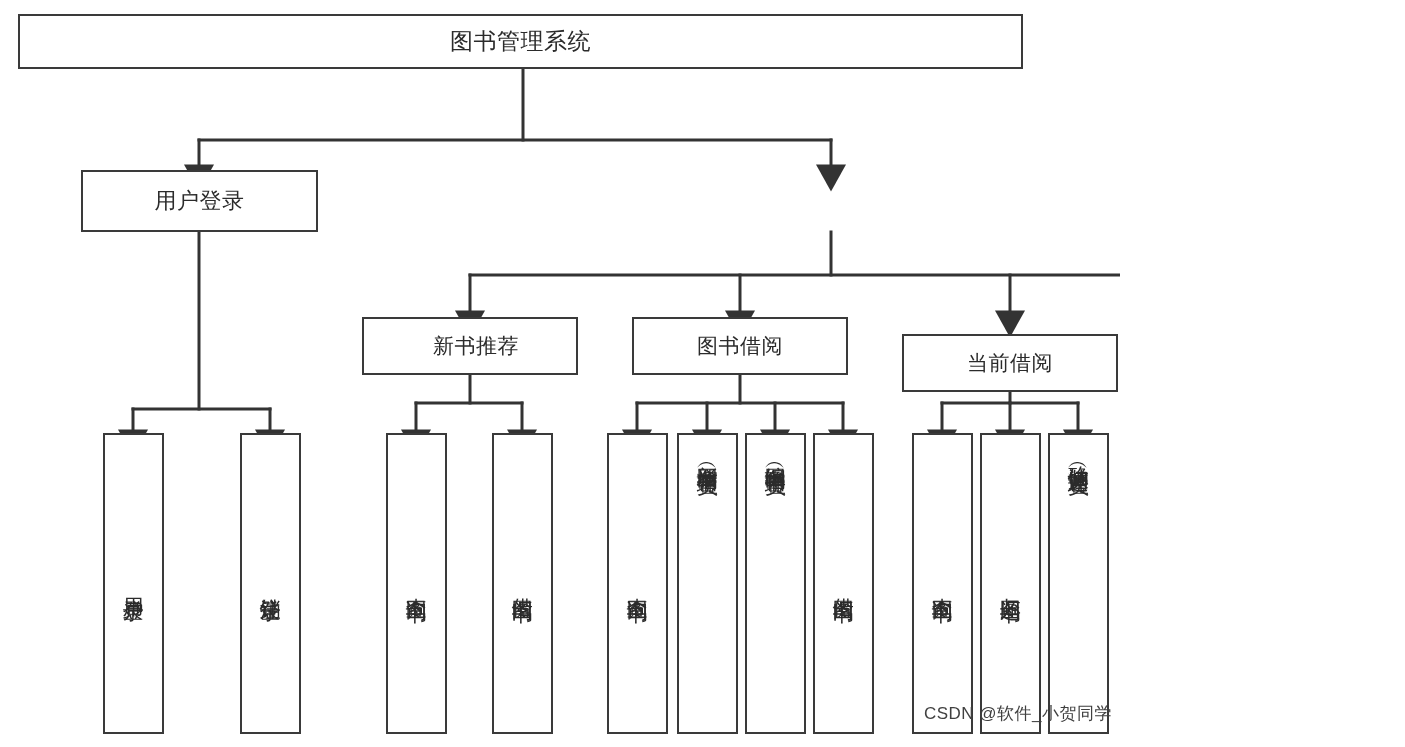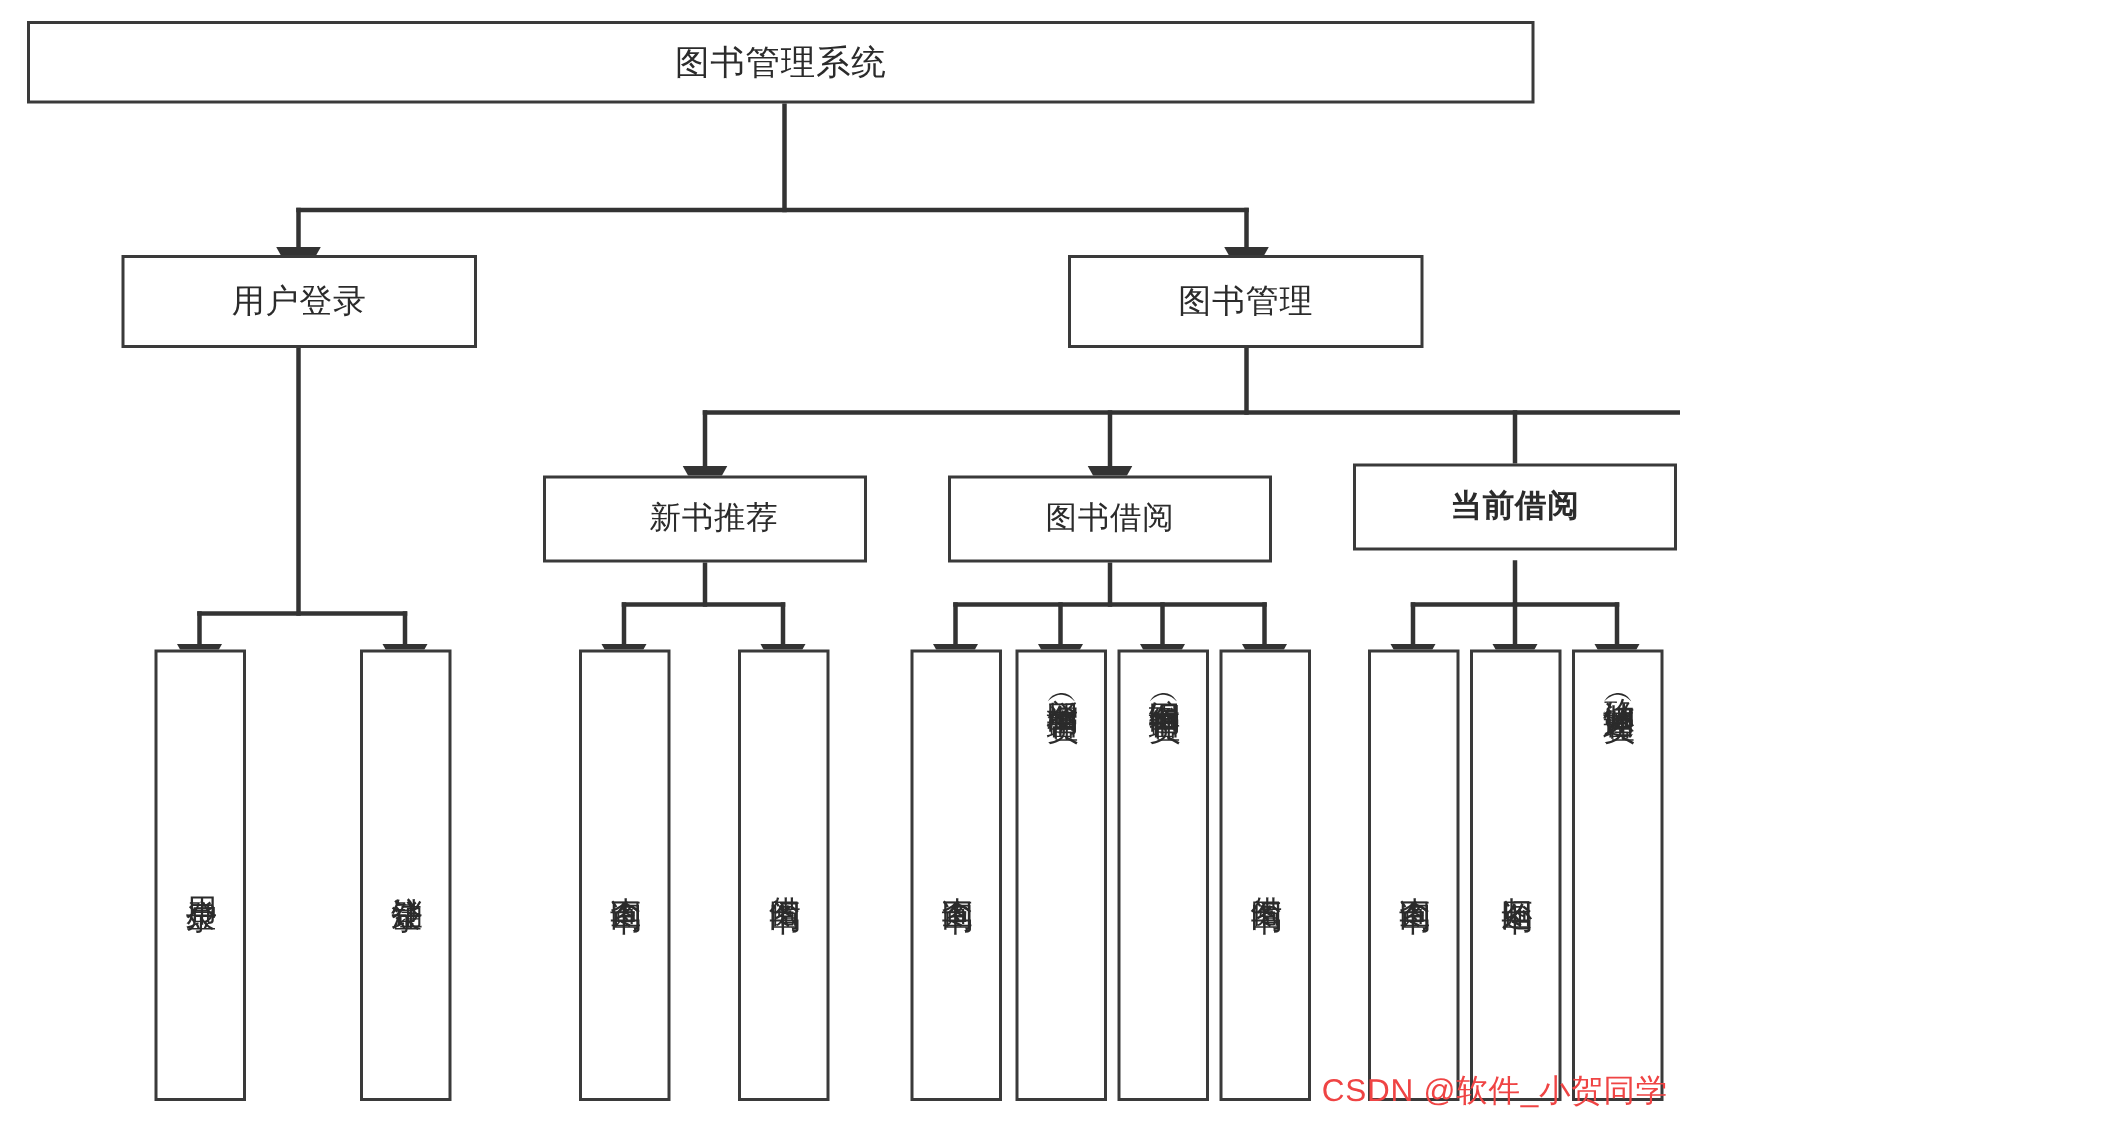--- a/index.html
+++ b/index.html
@@ -56,23 +56,23 @@
     writing-mode: vertical-rl;
     text-orientation: upright;
     font-size: 21px;
     line-height: 1.12;
     letter-spacing: 1.5px;
     white-space: nowrap;
   }
   #watermark {
     position: absolute;
     right: 8px;
-    bottom: 6px;
-    font-size: 21px;
-    color: #ef4444;
+    bottom: 22px;
+    font-size: 17px;
+    color: #404040;
     letter-spacing: 0.5px;
     white-space: nowrap;
   }
 </style>
 </head>
 <body>
 
 <div id="diagram-root">
 
   <svg id="edge-layer" viewBox="0 0 1405 747" width="1405" height="747" xmlns="http://www.w3.org/2000/svg">
@@ -125,31 +125,28 @@
     </g>
   </svg>
 
   <div class="node node-root" style="left:18px; top:14px; width:1005px; height:55px;">
     <span class="node-label">图书管理系统</span>
   </div>
 
   <div class="node node-l1" style="left:81px; top:170px; width:237px; height:62px;">
     <span class="node-label">用户登录</span>
   </div>
-  <div class="node node-l1" style="left:712px; top:170px; width:237px; height:62px;">
-    <span class="node-label">图书管理</span>
-  </div>
 
   <div class="node node-l2" style="left:362px; top:317px; width:216px; height:58px;padding-left:12px;">
     <span class="node-label">新书推荐</span>
   </div>
   <div class="node node-l2" style="left:632px; top:317px; width:216px; height:58px;">
     <span class="node-label">图书借阅</span>
   </div>
-  <div class="node node-l2" style="left:902px; top:309px; width:216px; height:58px;font-weight:bold;">
+  <div class="node node-l2" style="left:902px; top:334px; width:216px; height:58px;">
     <span class="node-label">当前借阅</span>
   </div>
 
   <div class="node node-leaf center-v" style="left:103px; top:433px; width:61px; height:301px;">
     <span class="node-label">用户登录</span>
   </div>
   <div class="node node-leaf center-v" style="left:240px; top:433px; width:61px; height:301px;">
     <span class="node-label">注销登录</span>
   </div>
 

